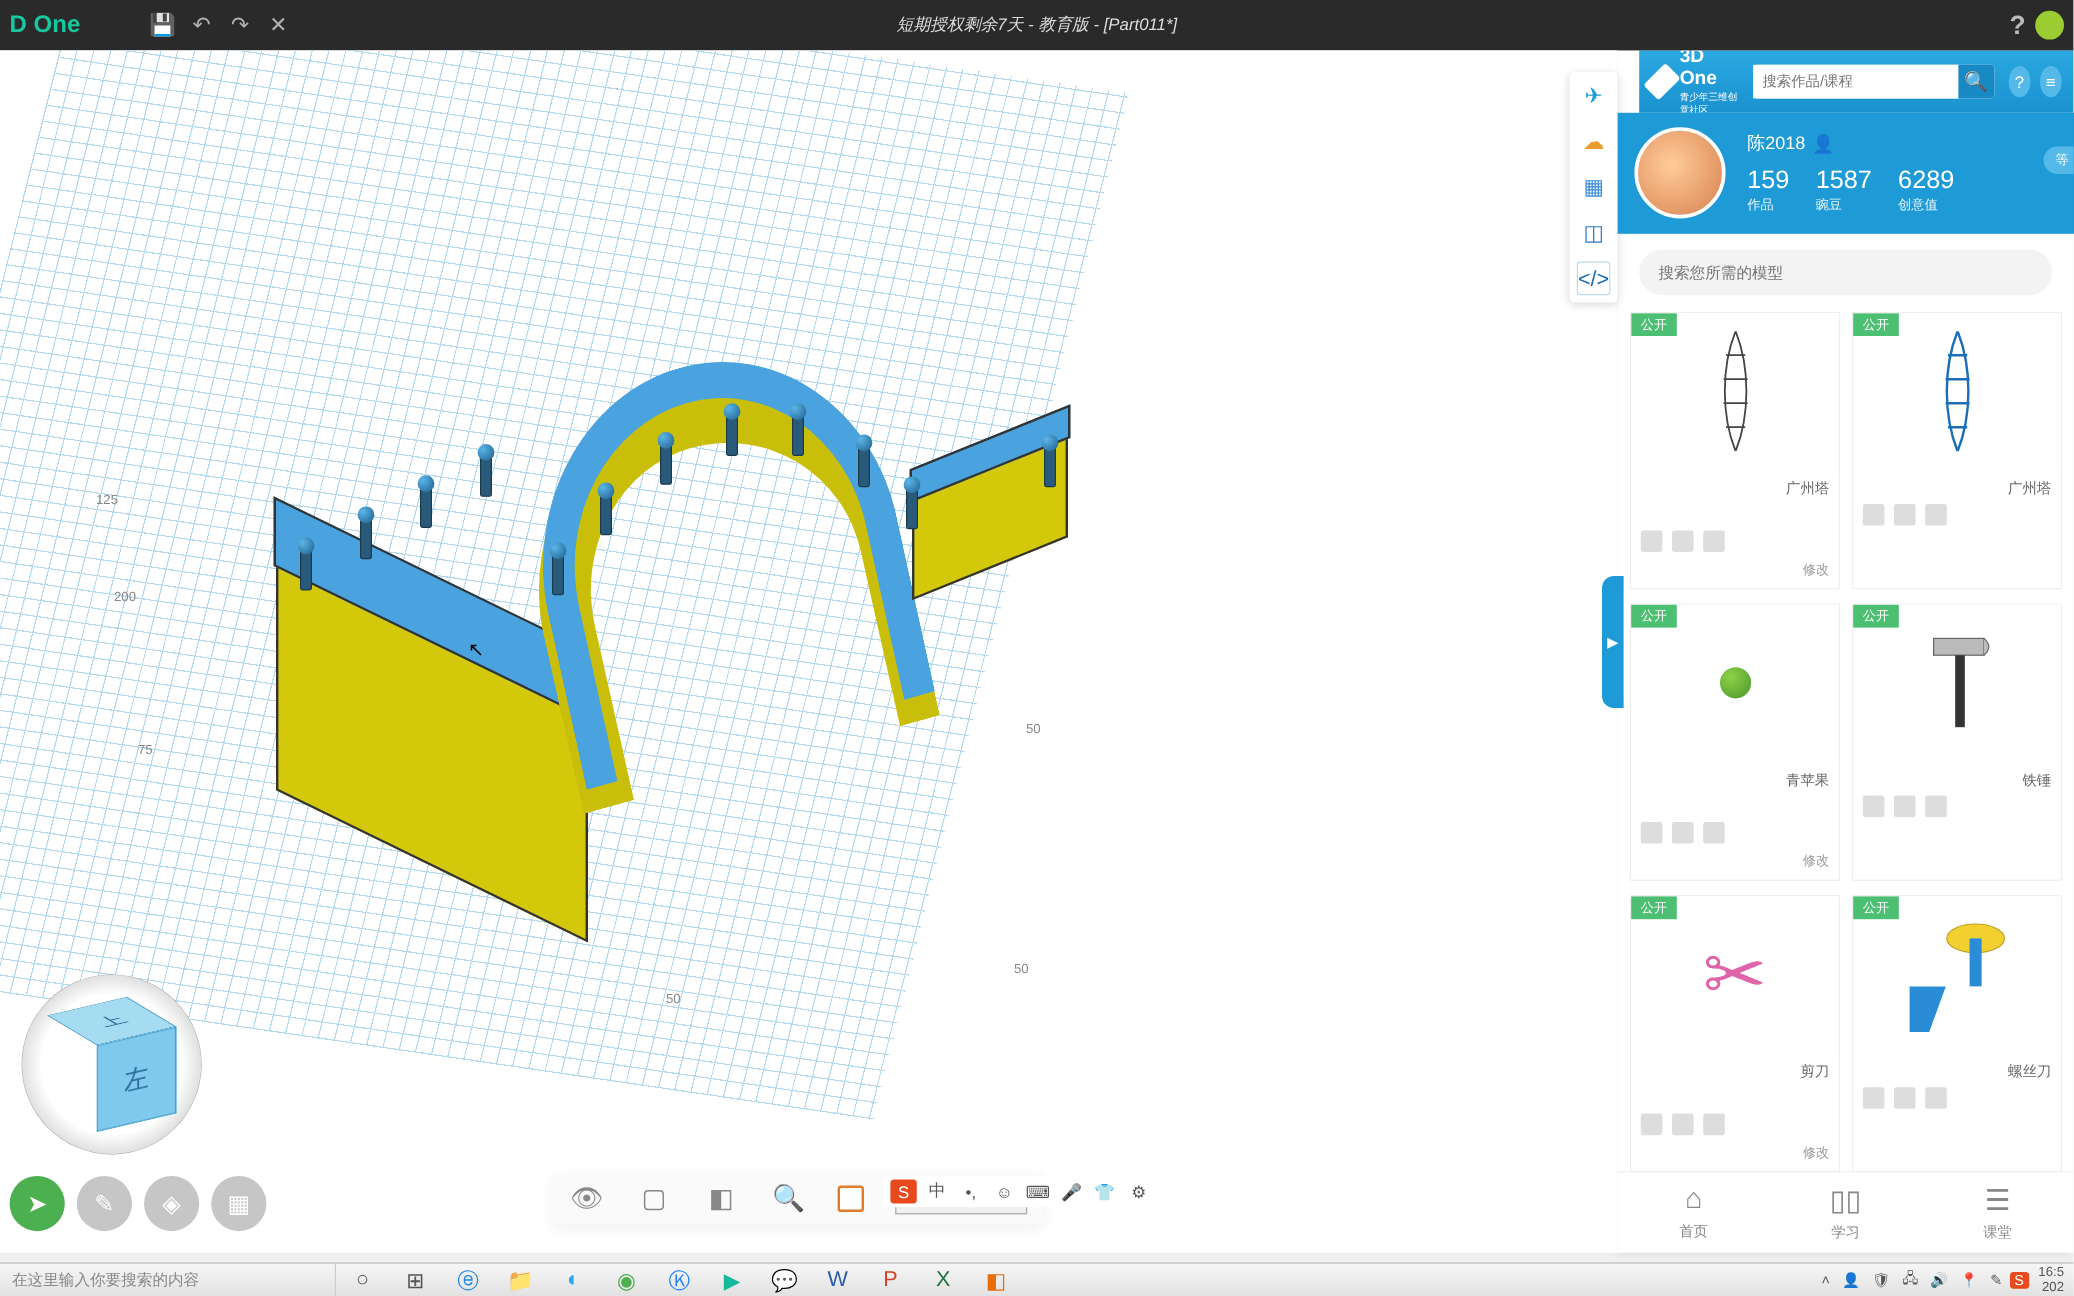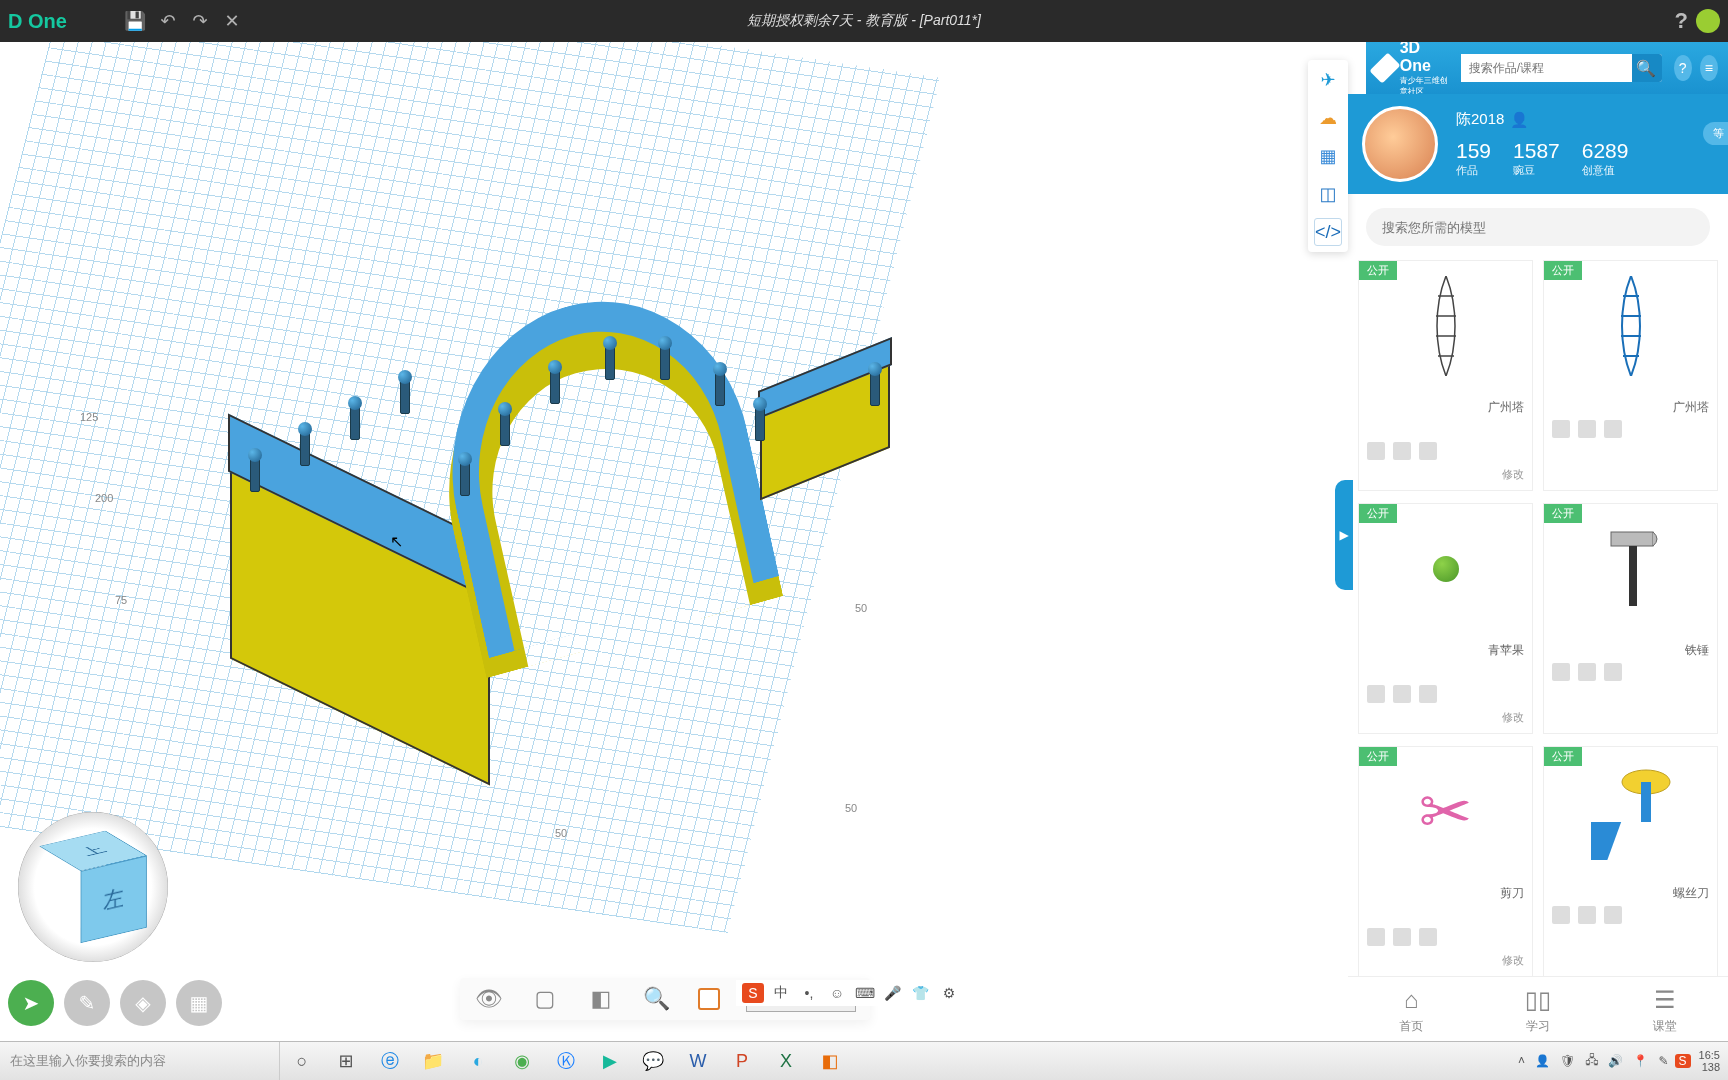--- a/index.html
+++ b/index.html
@@ -21,21 +21,21 @@
       position: absolute; top: -50px; left: -50px;
       width: 900px; height: 900px;
       transform: skewX(-14deg) skewY(8deg) scale(1, 0.95);
       background-image:
         repeating-linear-gradient(0deg, #b5d9ee 0, #b5d9ee 1px, transparent 1px, transparent 14px),
         repeating-linear-gradient(90deg, #b5d9ee 0, #b5d9ee 1px, transparent 1px, transparent 14px),
         repeating-linear-gradient(0deg, #5bb5df 0, #5bb5df 1px, transparent 1px, transparent 70px),
         repeating-linear-gradient(90deg, #5bb5df 0, #5bb5df 1px, transparent 1px, transparent 70px);
     }
     .axis-label { position: absolute; font-size: 11px; color: #888; }
-    .al1{ left:80px; top:345px;margin-top:24px; } .al2{ left:95px; top:450px; } .al3{ left:115px; top:552px; }
+    .al1{ left:80px; top:345px;margin-top:24px; } .al2{ left:95px; top:450px; } .al3{ left:115px; top:577px; }
     .al4{ left:555px; top:785px; } .al5{ left:845px; top:760px; } .al6{ left:855px; top:560px; }
 
     
     .bridge {
       position: absolute; left: 230px; top: 280px; width: 620px; height: 470px;
     }
     .bridge .approach-left {
       position: absolute; left: 0; bottom: 70px; width: 260px; height: 200px;
       background: #d4c80a;
       transform: skewY(26deg);
@@ -152,21 +152,21 @@
     .sp-bottom{ height:68px; border-top:1px solid #eee; display:flex;}
     .sp-bottom .navb{ flex:1; display:flex; flex-direction:column; align-items:center; justify-content:center; gap:4px; color:#888; font-size:12px; cursor:pointer;}
     .sp-bottom .navb .nicon{ font-size:24px; }
 
     
     .statusmini{ position:absolute; right:382px; bottom: 38px; height: 26px; display:flex; align-items:center; gap:6px; background:#fff; padding: 0 6px;}
     .statusmini .si{ width:22px; height:20px; display:flex; align-items:center; justify-content:center; font-size:14px; color:#555;}
     .statusmini .si.red{ background:#e84a1e; color:#fff; border-radius:3px;}
 
     
-    .taskbar { position: absolute; bottom: 0; left:0; right:0; height: 39px; background: linear-gradient(#f6f6f6, #e2e2e2); border-top:1px solid #bbb; display:flex; align-items:center;}
+    .taskbar { position: absolute; bottom: 0; left:0; right:0; height: 28px; background: linear-gradient(#f6f6f6, #e2e2e2); border-top:1px solid #bbb; display:flex; align-items:center;}
     .taskbar .search{ width:280px; height:100%; border-right:1px solid #ccc; display:flex; align-items:center; padding:0 10px; color:#888; font-size:13px;}
     .taskbar .tbicon{ width:44px; height:100%; display:flex; align-items:center; justify-content:center; font-size:18px; color:#555; cursor:pointer;}
     .taskbar .tbicon.edge{ color:#1e88e5;}
     .taskbar .tbicon.folder{ color:#f9c23c;} .taskbar .tbicon.browser{ color:#2aa8e0;}
     .taskbar .tbicon.green{ color:#4caf50;} .taskbar .tbicon.kugou{ color:#1a7fff;}
     .taskbar .tbicon.teal{ color:#16b99a;} .taskbar .tbicon.wechat{ color:#0abd5f;}
     .taskbar .tbicon.word{ color:#2a5dab;} .taskbar .tbicon.ppt{ color:#d04525;}
     .taskbar .tbicon.excel{ color:#1f7244;} .taskbar .tbicon.orange{ color:#e86c0a;}
     .taskbar .tray{ margin-left:auto; display:flex; align-items:center; gap:2px; padding-right:8px; color:#555; font-size:12px;}
     .taskbar .tray .tri{ padding: 0 4px;}
@@ -462,16 +462,16 @@
     <span class="tri">˄</span>
     <span class="tri">👤</span>
     <span class="tri">🛡</span>
     <span class="tri">🖧</span>
     <span class="tri">🔊</span>
     <span class="tri">📍</span>
     <span class="tri">✎</span>
     <span class="tri" style="background:#e84a1e;color:#fff;border-radius:3px;">S</span>
     <div class="clock">
       <div>16:5</div>
-      <div>138</div>
+      <div>202</div>
     </div>
   </div>
 </div>
 
 </body></html>

